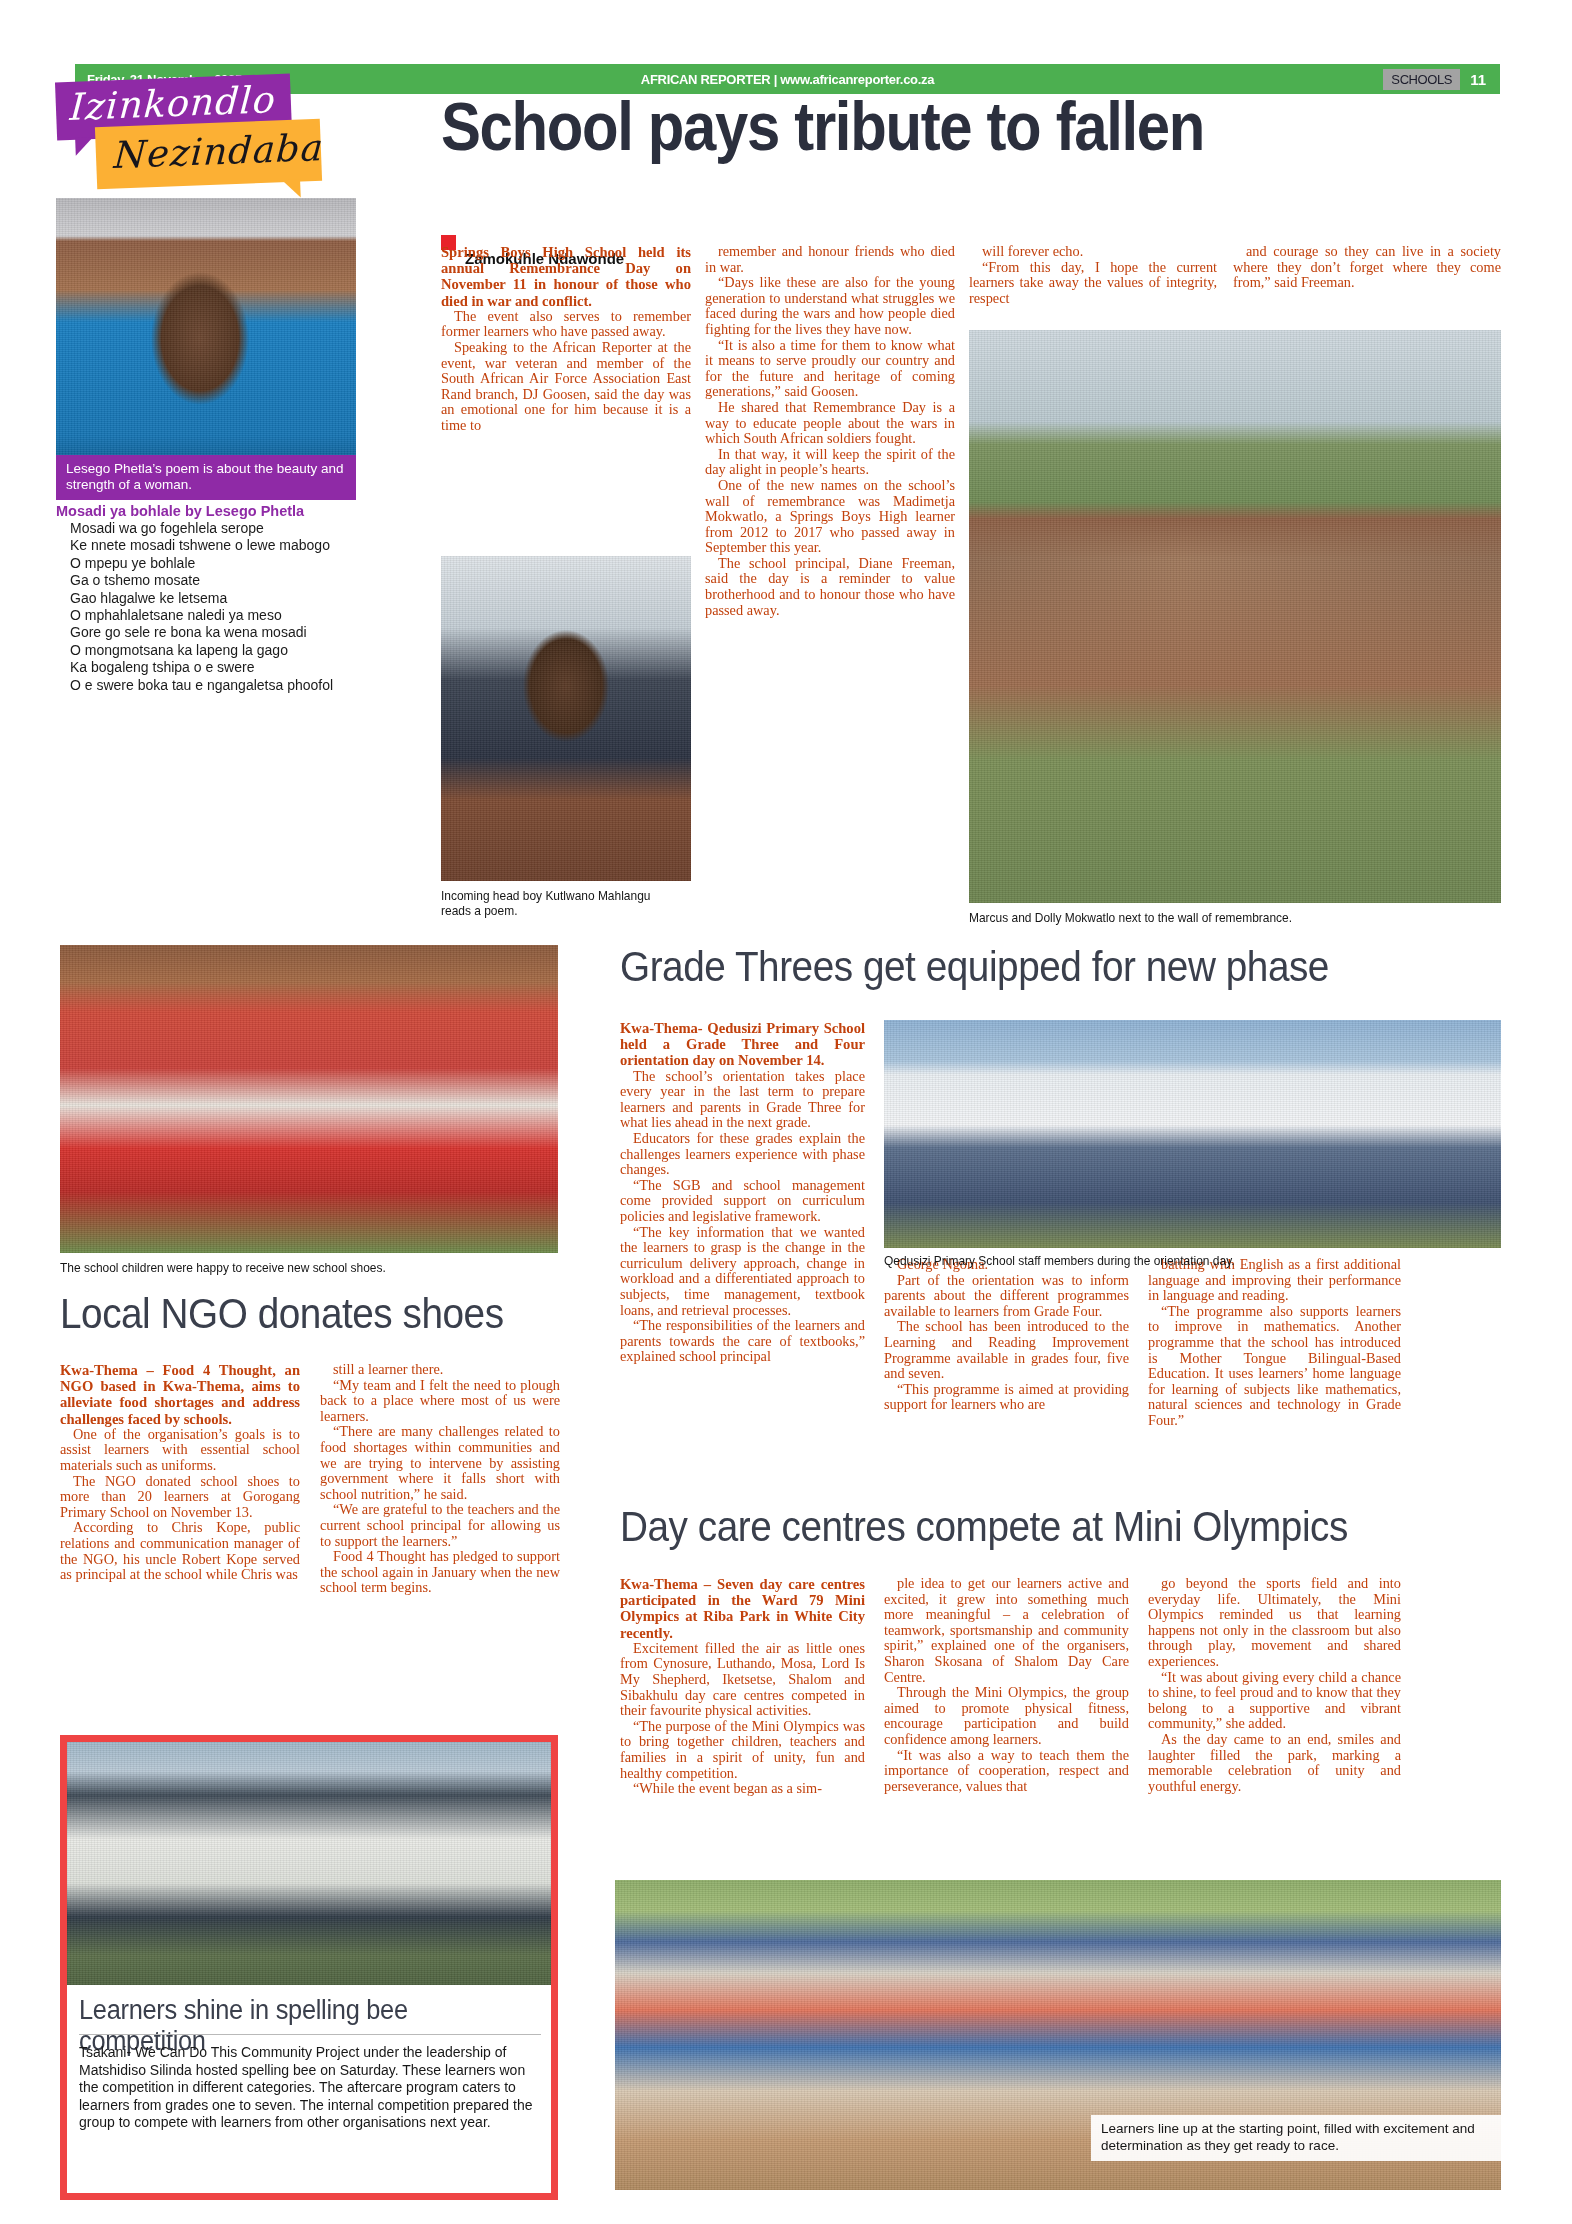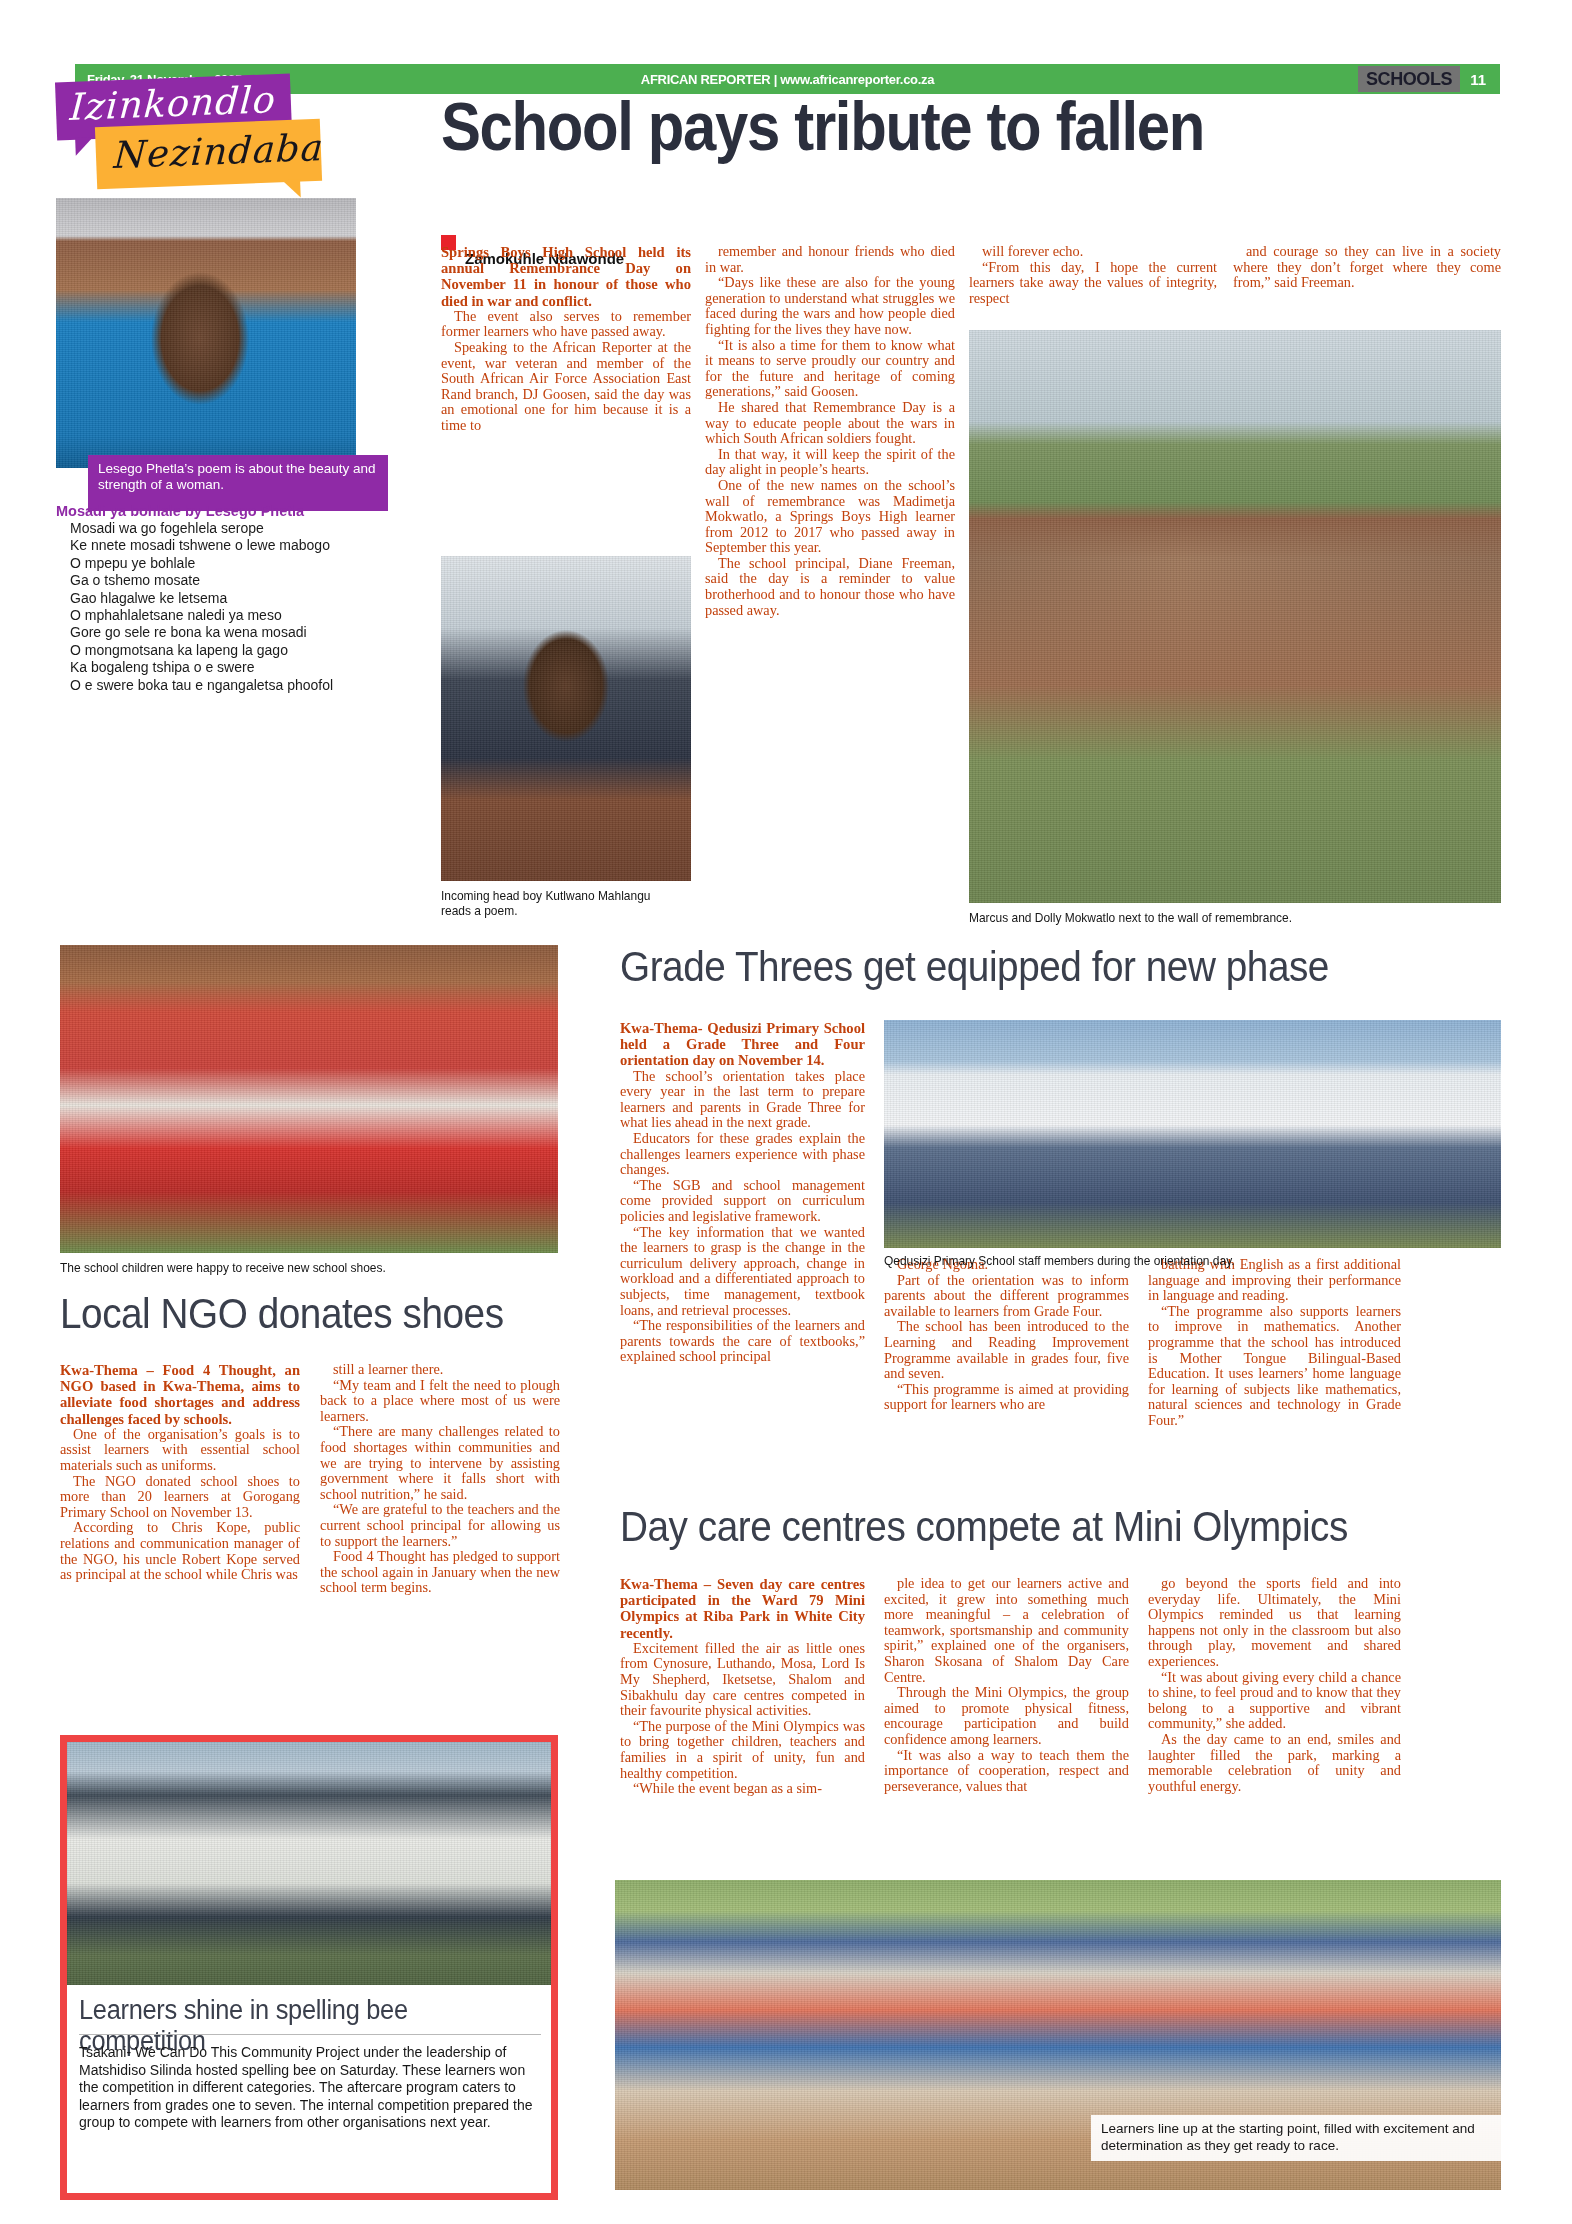--- a/index.html
+++ b/index.html
@@ -26,23 +26,23 @@
   .masthead-center {
     position: absolute; left: 0; right: 0; text-align: center;
     font-family: "Liberation Sans", sans-serif;
     font-size: 13px; font-weight: 700; color: #ffffff; letter-spacing: -0.3px;
   }
   .masthead-right {
     margin-left: auto; display: flex; align-items: center; gap: 10px;
     padding-right: 14px; z-index: 2;
   }
   .section-chip {
-    background: #737373; color: #1c1c2b;
-    font-family: "Liberation Sans", sans-serif;
-    font-size: 18px; font-weight: 700; letter-spacing: -0.4px;
+    background: #a3a3a3; color: #1c1c2b;
+    font-family: "Liberation Sans", sans-serif;
+    font-size: 13px; font-weight: 400; letter-spacing: -0.4px;
     padding: 4px 8px; line-height: 1;
   }
   .page-num {
     color: #ffffff; font-family: "Liberation Sans", sans-serif;
     font-size: 15px; font-weight: 700;
   }
 
   
   .logo-wrap { position: absolute; left: 56px; top: 78px; width: 300px; height: 105px; }
   .bubble-purple {
@@ -107,21 +107,21 @@
   .img { position: absolute; overflow: hidden; }
   .cap {
     position: absolute;
     font-family: "Liberation Sans Narrow", "Liberation Sans", sans-serif;
     font-size: 13px; line-height: 15px; color: #161616;
     transform: scaleX(0.92); transform-origin: left top;
   }
   .cap-purple {
     position: absolute; background: #8f2aa6; color: #ffffff;
     font-family: "Liberation Sans", sans-serif;
-    font-size: 13.5px; line-height: 16px; padding: 6px 8px 18px 10px; margin-left: 32px;
+    font-size: 13.5px; line-height: 16px; padding: 6px 8px 7px 10px;
   }
   .cap-white-overlay {
     position: absolute; background: rgba(255,255,255,0.93);
     font-family: "Liberation Sans", sans-serif;
     font-size: 13.5px; line-height: 16.5px; color: #161616;
     padding: 6px 10px 7px 10px;
   }
 
   
   .poem-title {

